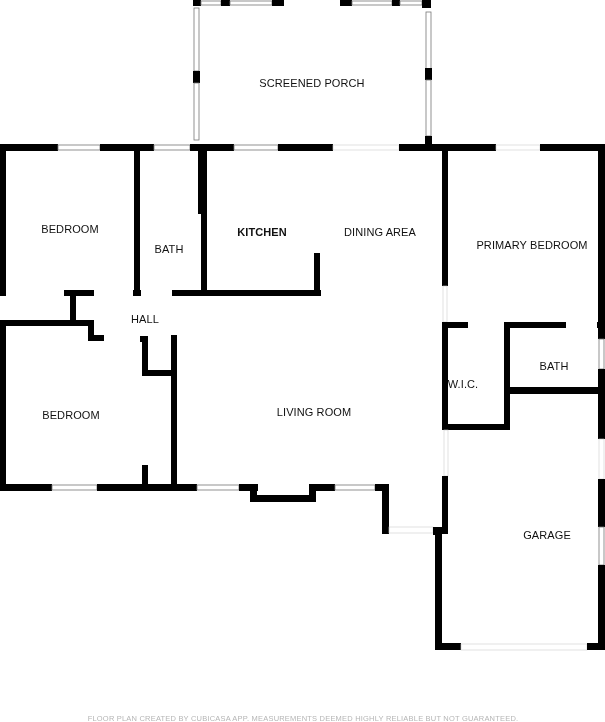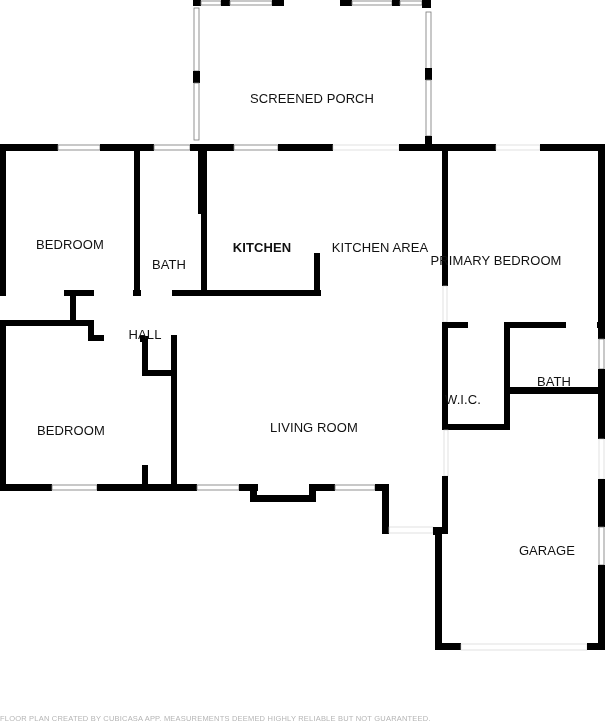--- a/index.html
+++ b/index.html
@@ -1,22 +1,22 @@
 <!DOCTYPE html>
 <html><head>
 <meta charset="utf-8">
 <style>
   html, body { margin:0; padding:0; background:#ffffff; }
   body { width:605px; height:722px; position:relative; overflow:hidden; font-family:"Liberation Sans", sans-serif; }
   svg { position:absolute; left:0; top:0; }
   .wall { fill:#000; }
   .win { fill:#fff; stroke:#777; stroke-width:0.8; }
   .opening { fill:#fff; stroke:#ccc; stroke-width:0.6; }
-  .room-label { position:absolute; font-size:13px; color:#111; letter-spacing:0.1px; white-space:nowrap; transform:translate(-50%,-50%);margin-top:15px; }
-  .footer { position:absolute; left:0; width:542px; top:714px; text-align:left; font-size:7.5px; color:#b5b5b5; letter-spacing:0.2px; white-space:nowrap; }
+  .room-label { position:absolute; font-size:11px; color:#111; letter-spacing:0.1px; white-space:nowrap; transform:translate(-50%,-50%); }
+  .footer { position:absolute; left:0; width:542px; top:714px; text-align:center; font-size:7.5px; color:#b5b5b5; letter-spacing:0.2px; white-space:nowrap;padding-left:32px; }
 </style>
 </head>
 <body>
 
 <svg width="605" height="722" viewBox="0 0 605 722">
 
   <g>
     <rect class="wall" x="193" y="0" width="8" height="6"></rect>
     <rect class="win" x="201" y="1" width="20" height="4"></rect>
     <rect class="wall" x="221" y="0" width="9" height="6"></rect>
@@ -114,22 +114,22 @@
   <rect class="opening" x="599" y="439" width="5" height="40"></rect>
   <rect class="wall" x="598" y="479" width="7" height="48"></rect>
   <rect class="win" x="599" y="527" width="5" height="38"></rect>
   <rect class="wall" x="598" y="565" width="7" height="85"></rect>
 </svg>
 
 <div class="room-label" style="left:312px;top:83px;">SCREENED PORCH</div>
 <div class="room-label" style="left:70px;top:229px;">BEDROOM</div>
 <div class="room-label" style="left:169px;top:249px;">BATH</div>
 <div class="room-label" style="left:262px;top:232px;font-weight:bold;">KITCHEN</div>
-<div class="room-label" style="left:380px;top:232px;">KITCHEN AREA</div>
-<div class="room-label" style="left:496px;top:245px;">PRIMARY BEDROOM</div>
+<div class="room-label" style="left:380px;top:232px;">DINING AREA</div>
+<div class="room-label" style="left:532px;top:245px;">PRIMARY BEDROOM</div>
 <div class="room-label" style="left:133px;top:319px;padding-left:24px;">HALL</div>
 <div class="room-label" style="left:71px;top:415px;">BEDROOM</div>
 <div class="room-label" style="left:314px;top:412px;">LIVING ROOM</div>
 <div class="room-label" style="left:463px;top:384px;">W.I.C.</div>
 <div class="room-label" style="left:554px;top:366px;">BATH</div>
 <div class="room-label" style="left:547px;top:535px;">GARAGE</div>
 
 <div class="footer">FLOOR PLAN CREATED BY CUBICASA APP. MEASUREMENTS DEEMED HIGHLY RELIABLE BUT NOT GUARANTEED.</div>
 
 </body></html>

